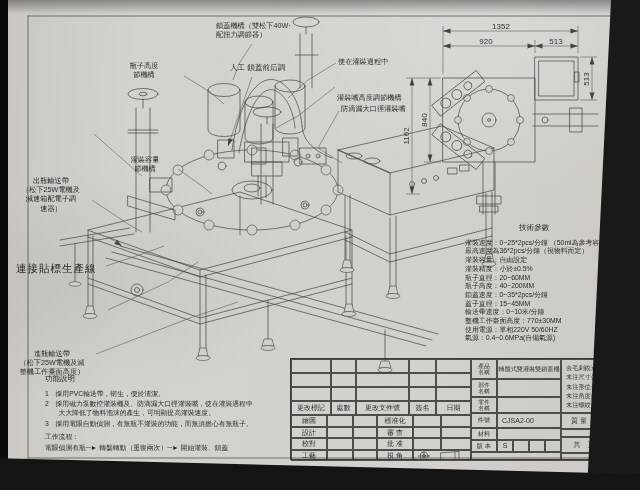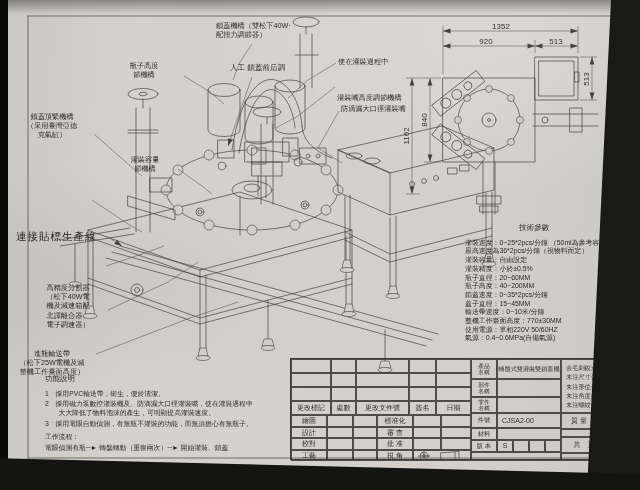--- a/index.html
+++ b/index.html
@@ -17,21 +17,21 @@
     transform:rotate(2.8deg);transform-origin:top left;z-index:3;}
   .band-bottom{position:absolute;left:-12px;top:458px;width:690px;height:70px;background:#141413;
     transform:rotate(1.4deg);transform-origin:top left;z-index:3;}
   svg.draw{position:absolute;left:0;top:0;z-index:1;}
   .ln{stroke:#45433f;stroke-width:0.7;fill:none;stroke-linecap:round;stroke-linejoin:round;}
   .ld{stroke:#55534e;stroke-width:0.55;fill:none;}
   .np{fill:#d2cfc9;stroke:#45433f;stroke-width:0.6;}
   .dimt{font-size:8px;fill:#34332f;}
   .co{position:absolute;font-size:7.2px;line-height:1.28;white-space:pre-line;z-index:1;color:#2c2b28;}
   .ctr{text-align:center;}
-  .big{font-size:10.5px;letter-spacing:1px;color:#262521;}
+  .big{font-size:10.5px;letter-spacing:1px;color:#262521;margin-top:32px;}
   .tech{position:absolute;left:465px;top:224px;width:175px;z-index:1;font-size:6.9px;line-height:8.7px;
         white-space:nowrap;color:#2c2b28;}
   .tech .tt{margin:0 0 6px 26px;font-size:7.6px;padding-left:28px;}
   .fn{position:absolute;z-index:1;font-size:6.8px;line-height:9px;white-space:pre-line;color:#2c2b28;}
   #tblock{position:absolute;left:290px;top:358px;width:350px;height:102px;z-index:1;
           border:1.5px solid #3b3a37;box-sizing:border-box;}
   .tc{position:absolute;border:1px solid rgba(55,53,50,0.85);box-sizing:border-box;
       display:flex;align-items:center;justify-content:center;font-size:7px;color:#2f2e2b;
       overflow:hidden;white-space:pre-line;text-align:center;line-height:1.1;}
   .tc.sm{font-size:5.8px;}
@@ -229,31 +229,27 @@
   </svg>
 
   <div class="co ctr" style="left:106px;top:61px;width:76px;">瓶子高度
 節機構</div>
   <div class="co" style="left:216px;top:21px;width:120px;">鎖蓋機構（雙松下40W·
 配扭力調節器）</div>
   <div class="co" style="left:230px;top:63px;width:86px;font-size:7.6px;">人工 鎖蓋前后調</div>
   <div class="co" style="left:338px;top:57px;width:100px;">使在灌裝過程中</div>
   <div class="co" style="left:337px;top:93px;width:120px;">灌裝嘴高度調節機構</div>
   <div class="co" style="left:341px;top:104px;width:110px;">防滴漏大口徑灌裝嘴</div>
-  <div class="co ctr" style="left:8px;top:112px;width:88px;">鎖蓋頂緊機構
-（采用臺灣亞德
-克氣缸）</div>
   <div class="co ctr" style="left:110px;top:155px;width:70px;">灌裝容量
 節機構</div>
+  <div class="co ctr" style="left:6px;top:176px;width:90px;">出瓶輸送帶
+（松下25W電機及
+減速箱配電子調
+速器）</div>
   <div class="co big" style="left:16px;top:230px;width:95px;">連接貼標生產線</div>
-  <div class="co ctr" style="left:28px;top:283px;width:80px;">高精度分割器
-（松下40W電
-機及減速箱配
-北譯離合器、
-電子調速器）</div>
   <div class="co ctr" style="left:6px;top:349px;width:92px;">進瓶輸送帶
 （松下25W電機及減
 整機工作臺面高度）</div>
 
   <div class="tech">
     <div class="tt">技術參數</div>
     <div>灌裝速度：0~25*2pcs/分鐘 （50ml為參考容量），</div>
     <div>最高速度為36*2pcs/分鐘（視物料而定）</div>
     <div>灌裝容量：自由設定</div>
     <div>灌裝精度：小於±0.5%</div>

